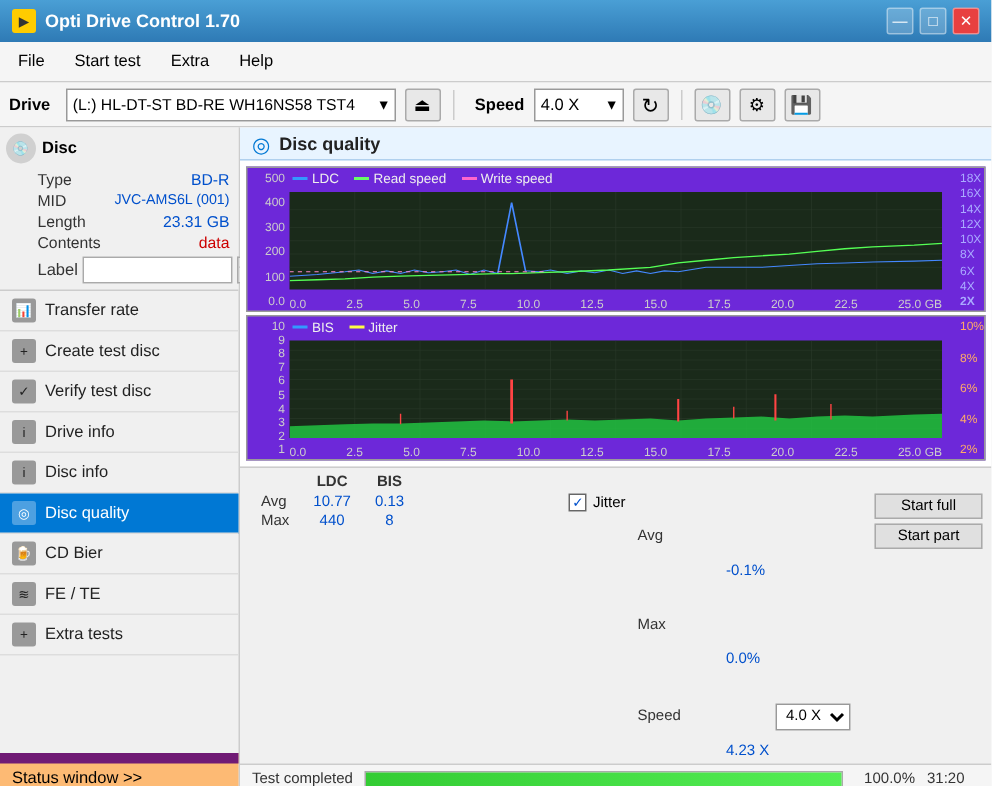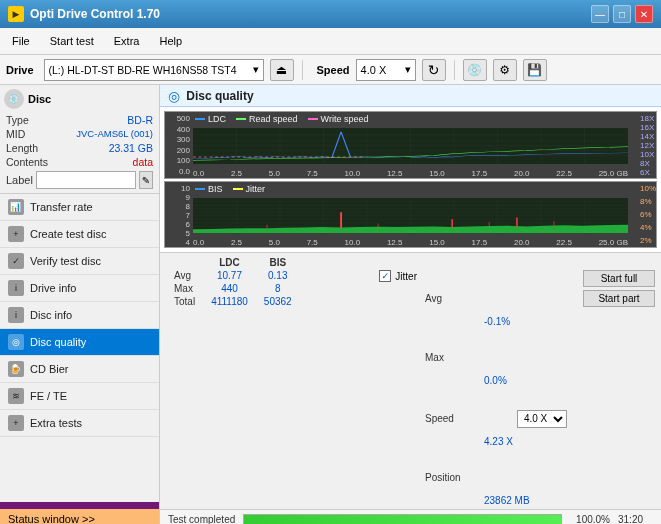--- a/index.html
+++ b/index.html
@@ -83,21 +83,21 @@
     }
     .disc-header {
       display: flex;
       align-items: center;
       gap: 4px;
       margin-bottom: 4px;
     }
     .disc-header-icon { width: 20px; height: 20px; background: #d0d0d0; border-radius: 50%; display: flex; align-items: center; justify-content: center; font-size: 9px; }
     .disc-header-label { font-size: 11px; font-weight: bold; }
     .disc-info-row { display: flex; justify-content: space-between; padding: 1px 2px; font-size: 10.5px; }
-    .disc-info-key { color: #333; }
+    .disc-info-key { color: #333; margin-left: 19px; }
     .disc-info-val { color: #0050cc; font-weight: 500; }
     .disc-info-val.red { color: #cc0000; }
     .label-row { display: flex; align-items: center; gap: 3px; margin-top: 2px; padding: 0 2px; }
     .label-input { border: 1px solid #aaa; height: 18px; width: 100px; padding: 0 2px; font-size: 10px; }
     .label-btn { width: 18px; height: 18px; border: 1px solid #aaa; background: #e0e0e0; display: flex; align-items: center; justify-content: center; cursor: pointer; font-size: 10px; }
 
     
     .nav-items { display: flex; flex-direction: column; flex: 1; }
     .nav-item {
       display: flex;
@@ -152,21 +152,21 @@
       flex: 1;
       display: flex;
       flex-direction: column;
       padding: 4px;
       gap: 2px;
     }
 
     .chart-container {
       flex: 1;
       border: 1px solid #999;
-      background: #404040;
+      background: #6d28d9;
       position: relative;
       overflow: hidden;
     }
 
     .chart-legend {
       position: absolute;
       top: 2px;
       left: 30px;
       display: flex;
       gap: 10px;
@@ -628,25 +628,20 @@
             <tr>
               <td class="row-label">Avg</td>
               <td class="blue">10.77</td>
               <td class="blue">0.13</td>
             </tr>
             <tr>
               <td class="row-label">Max</td>
               <td class="blue">440</td>
               <td class="blue">8</td>
             </tr>
-            <tr>
-              <td class="row-label">Total</td>
-              <td class="blue">4111180</td>
-              <td class="blue">50362</td>
-            </tr>
           </tbody>
             </table>
         </div>
 
         <div class="jitter-section">
           <div class="check-box">✓</div>
           <span>Jitter</span>
         </div>
 
         <div class="speed-position-section">
@@ -658,24 +653,20 @@
             <span class="sp-key">Max</span>
             <span class="sp-val">0.0%</span>
           </div>
           <div class="sp-row" style="margin-top:2px;">
             <span class="sp-key">Speed</span>
             <span class="sp-val">4.23 X</span>
             <select class="sp-speed-select">
               <option>4.0 X</option>
             </select>
           </div>
-          <div class="sp-row">
-            <span class="sp-key">Position</span>
-            <span class="sp-val">23862 MB</span>
-          </div>
         </div>
 
         <div class="btn-section">
           <button class="action-btn">Start full</button>
           <button class="action-btn">Start part</button>
         </div>
       </div>
 
       <div class="progress-section">
         <span class="progress-label">Test completed</span>

